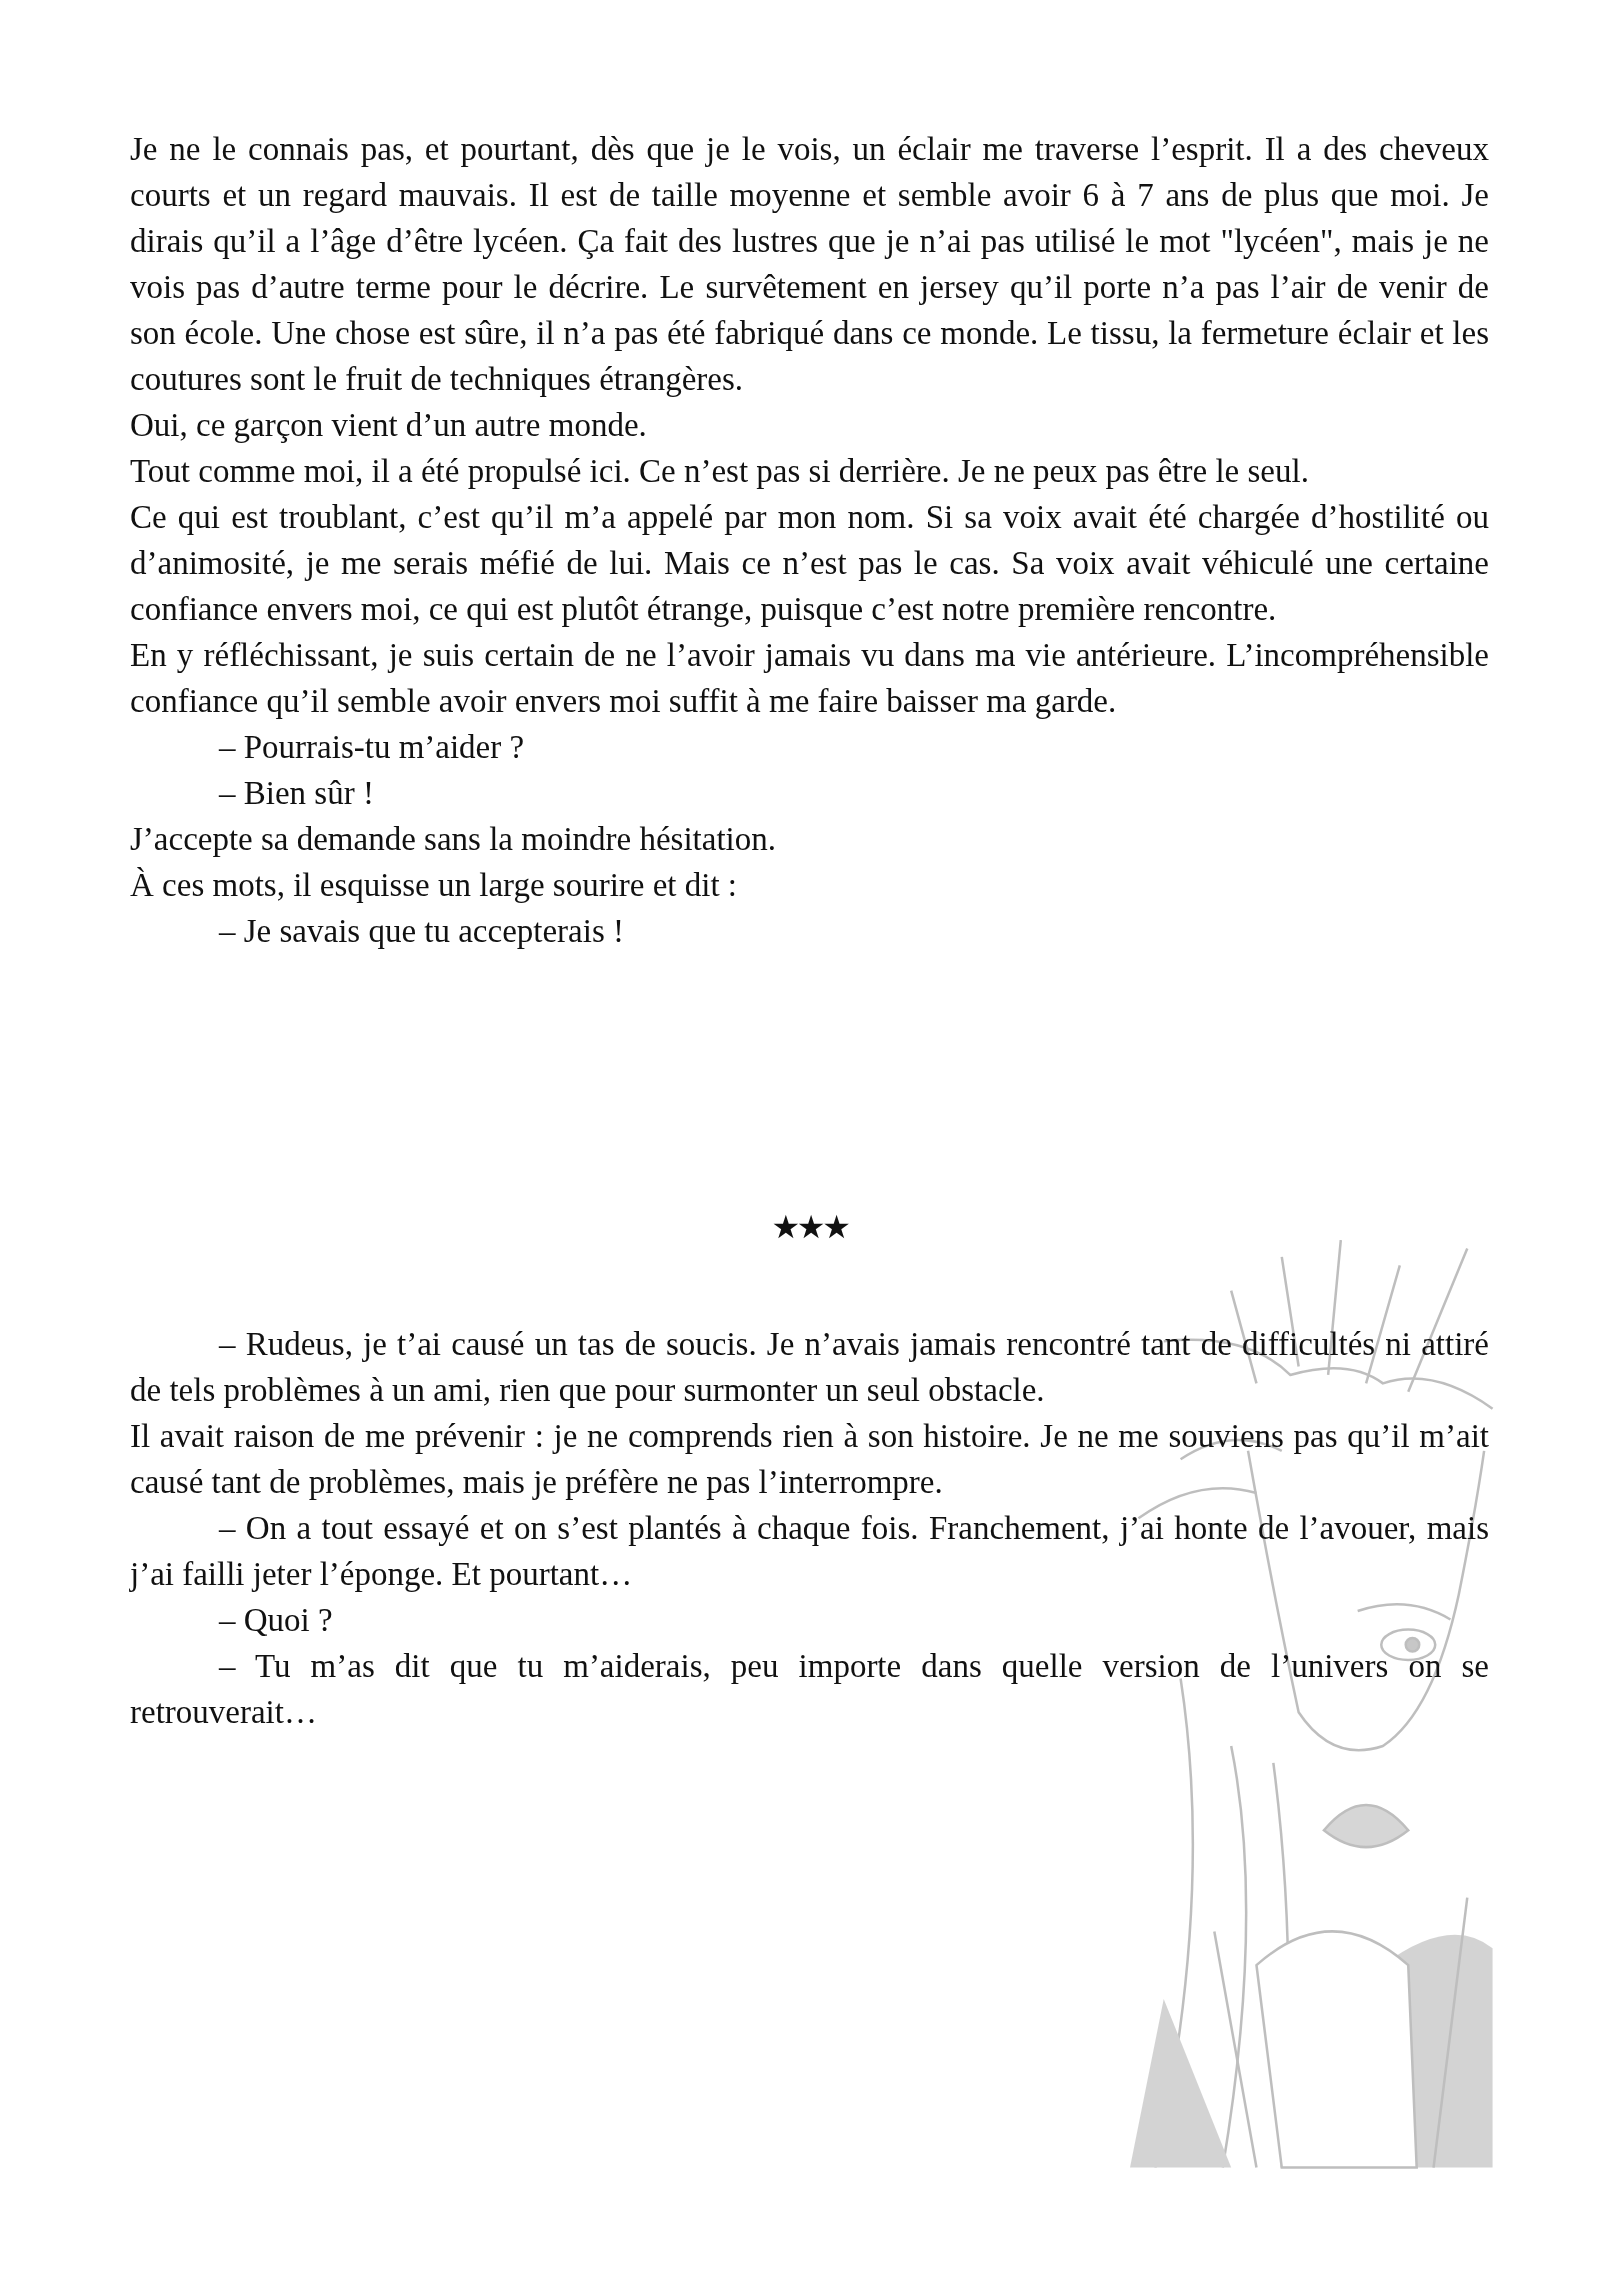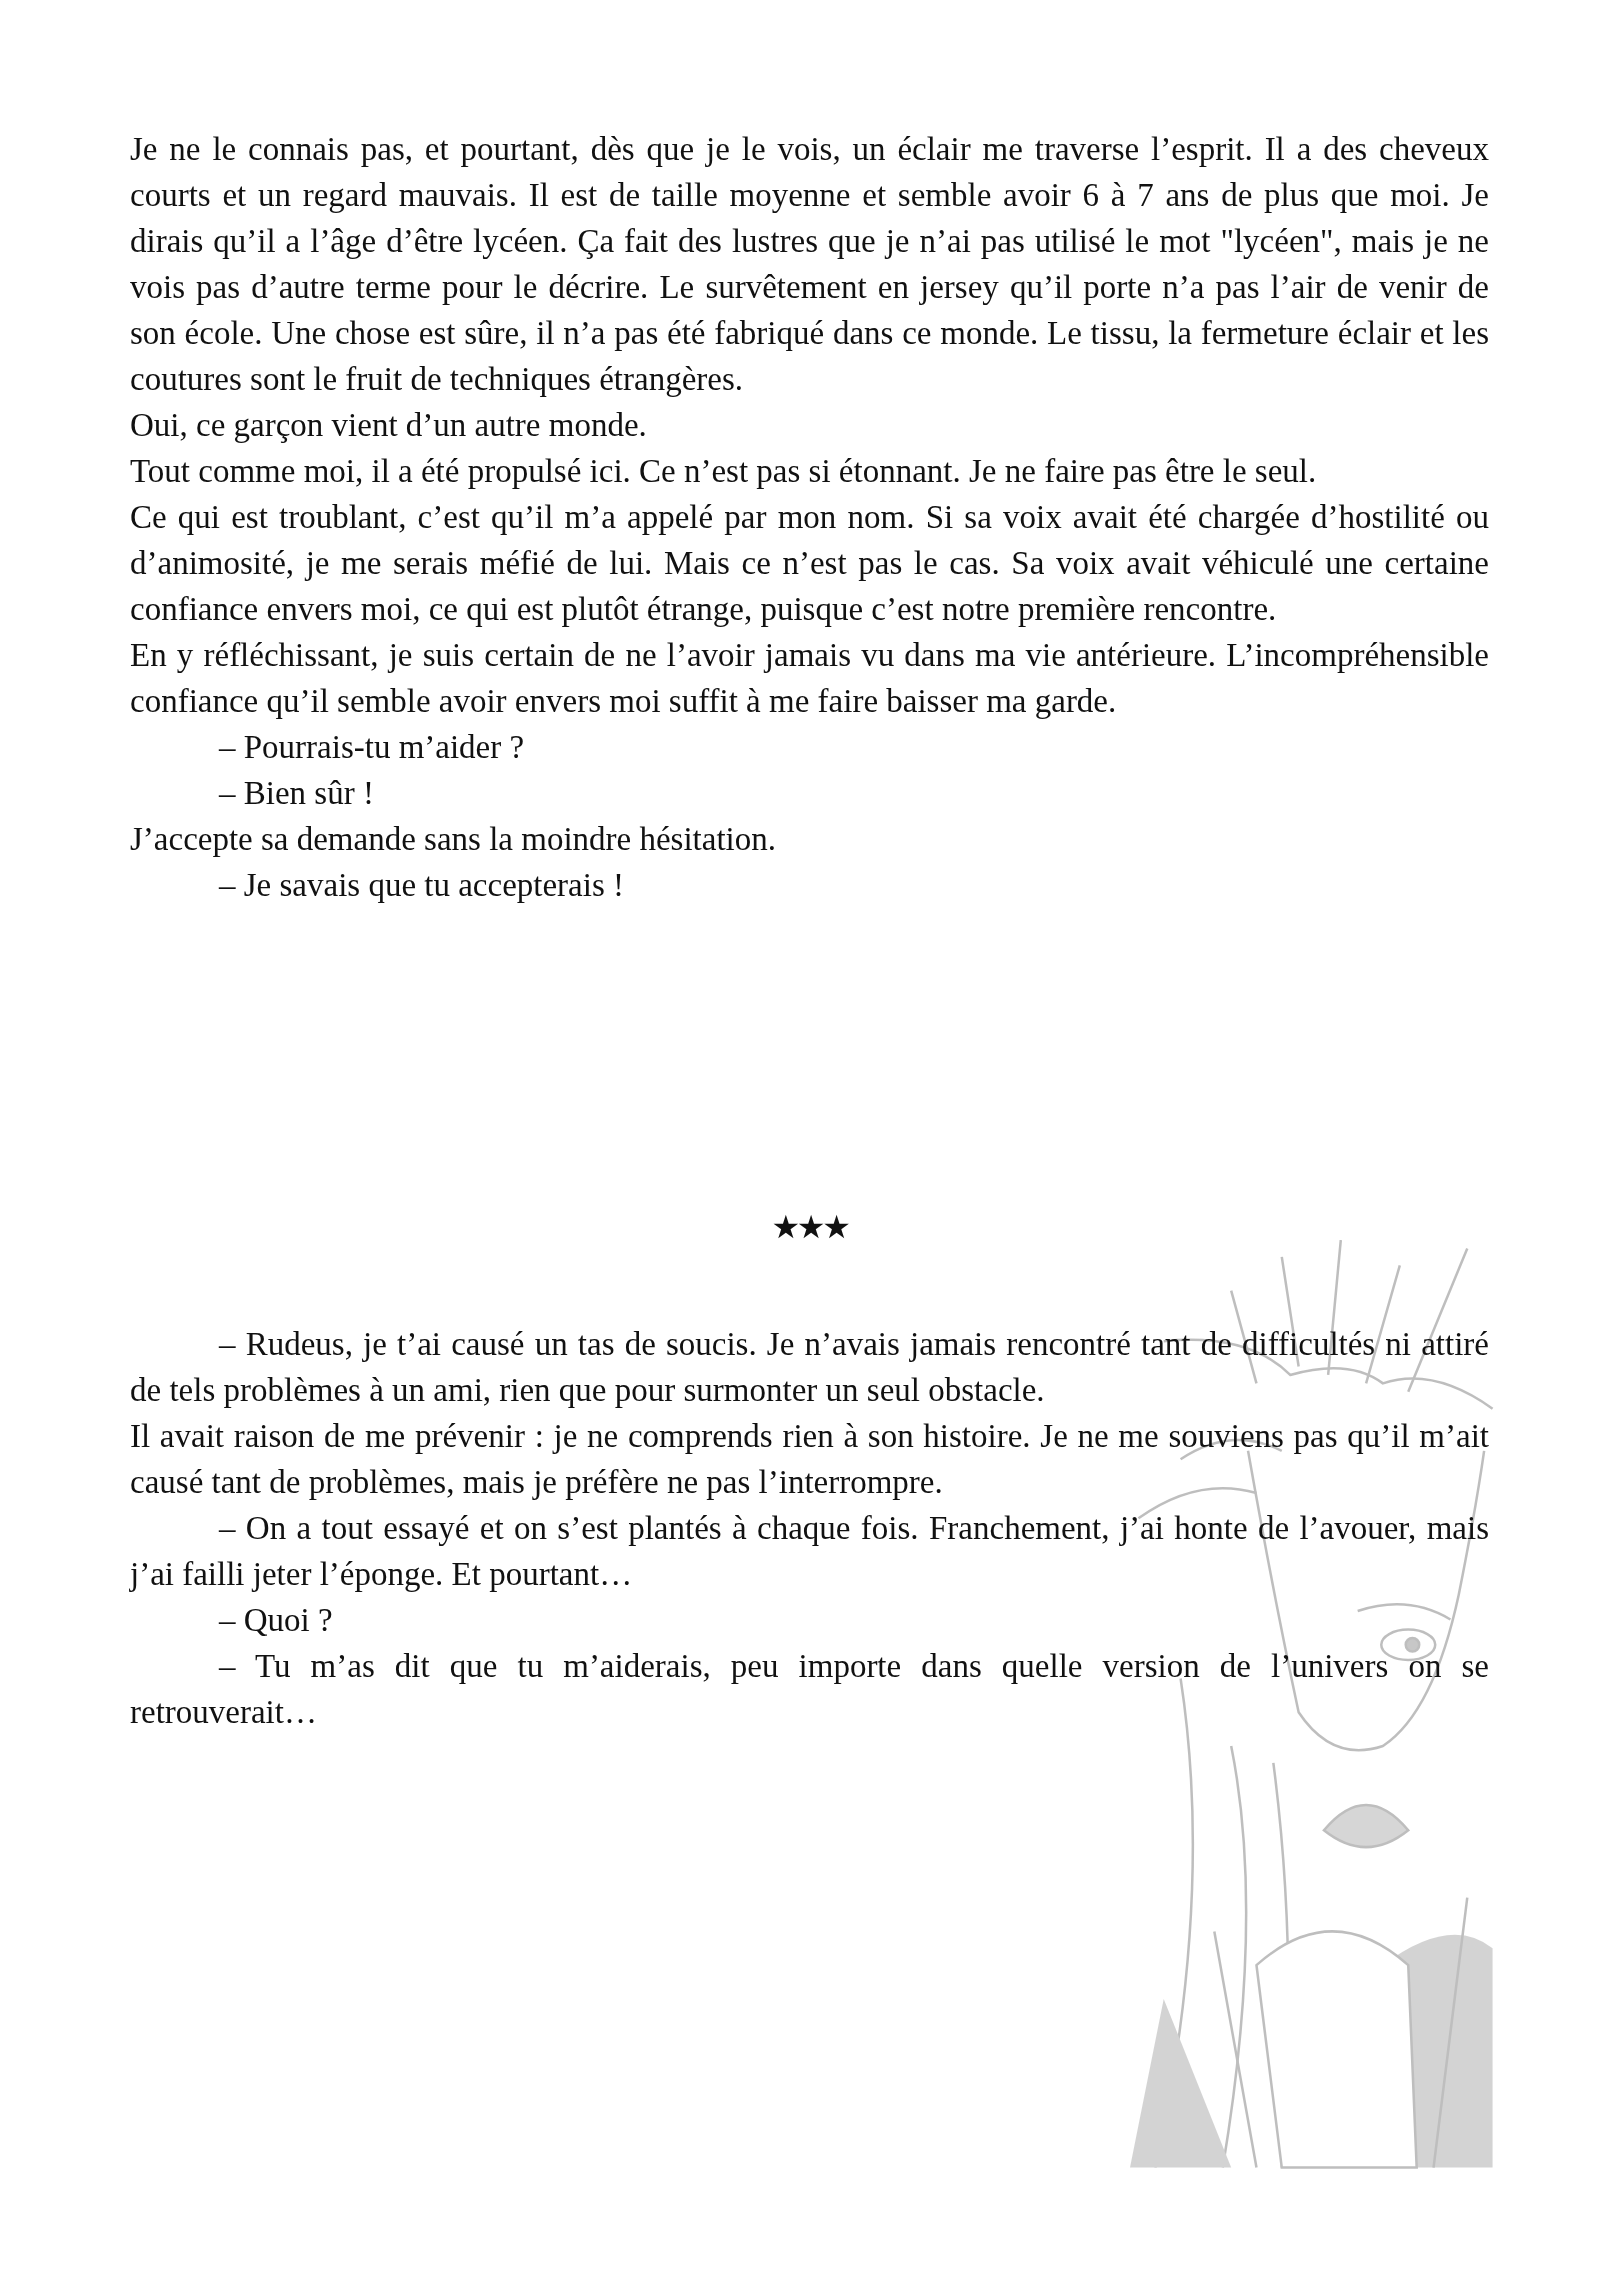--- a/index.html
+++ b/index.html
@@ -32,26 +32,27 @@
   .illustration svg { width: 100%; height: 100%; display: block; }
 </style>
 </head>
 <body>
 
 <div class="page">
 
   <div class="text-block" id="section-1">
     <p class="last-left">Je ne le connais pas, et pourtant, dès que je le vois, un éclair me traverse l’esprit. Il a des cheveux courts et un regard mauvais. Il est de taille moyenne et semble avoir 6 à 7 ans de plus que moi. Je dirais qu’il a l’âge d’être lycéen. Ça fait des lustres que je n’ai pas utilisé le mot "lycéen", mais je ne vois pas d’autre terme pour le décrire. Le survêtement en jersey qu’il porte n’a pas l’air de venir de son école. Une chose est sûre, il n’a pas été fabriqué dans ce monde. Le tissu, la fermeture éclair et les coutures sont le fruit de techniques étrangères.</p>
     <p class="last-left">Oui, ce garçon vient d’un autre monde.</p>
-    <p class="last-left">Tout comme moi, il a été propulsé ici. Ce n’est pas si étonnant. Je ne faire pas être le seul.</p>
+    <p class="last-left">Tout comme moi, il a été propulsé ici. Ce n’est pas si derrière. Je ne peux pas être le seul.</p>
     <p class="last-left">Ce qui est troublant, c’est qu’il m’a appelé par mon nom. Si sa voix avait été chargée d’hostilité ou d’animosité, je me serais méfié de lui. Mais ce n’est pas le cas. Sa voix avait véhiculé une certaine confiance envers moi, ce qui est plutôt étrange, puisque c’est notre première rencontre.</p>
     <p class="last-left">En y réfléchissant, je suis certain de ne l’avoir jamais vu dans ma vie antérieure. L’incompréhensible confiance qu’il semble avoir envers moi suffit à me faire baisser ma garde.</p>
     <p class="dialog last-left">– Pourrais-tu m’aider ?</p>
     <p class="dialog last-left">– Bien sûr !</p>
     <p class="last-left">J’accepte sa demande sans la moindre hésitation.</p>
+    <p class="last-left">À ces mots, il esquisse un large sourire et dit :</p>
     <p class="dialog last-left">– Je savais que tu accepterais !</p>
   </div>
 
   <div class="stars">★★★</div>
 
   <div class="illustration">
     <svg viewBox="0 0 440 1110" xmlns="http://www.w3.org/2000/svg" fill="none" stroke="#8a8a8a" stroke-width="3">
 
       <path d="M120 60 L150 170 M180 20 L200 150 M250 0 L235 160 M320 30 L280 170 M400 10 L330 180"></path>
       <path d="M40 120 Q140 110 190 160 Q260 140 300 170 Q360 150 430 200"></path>

